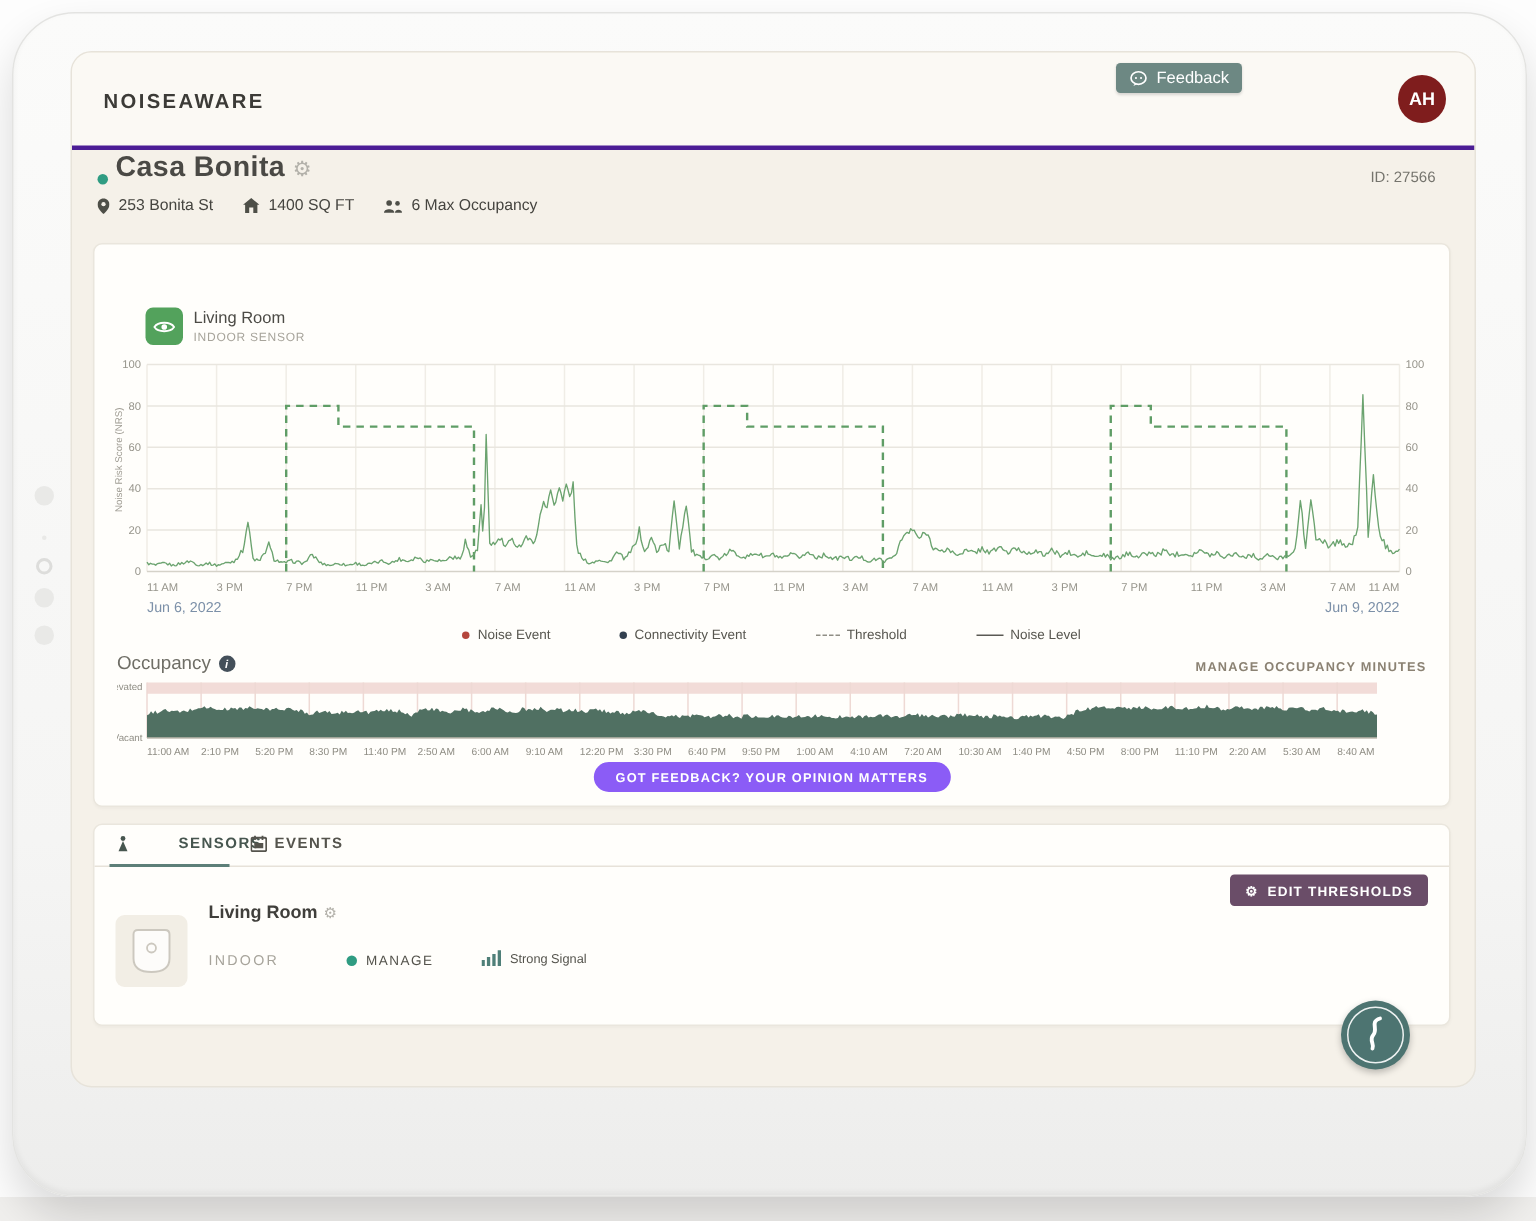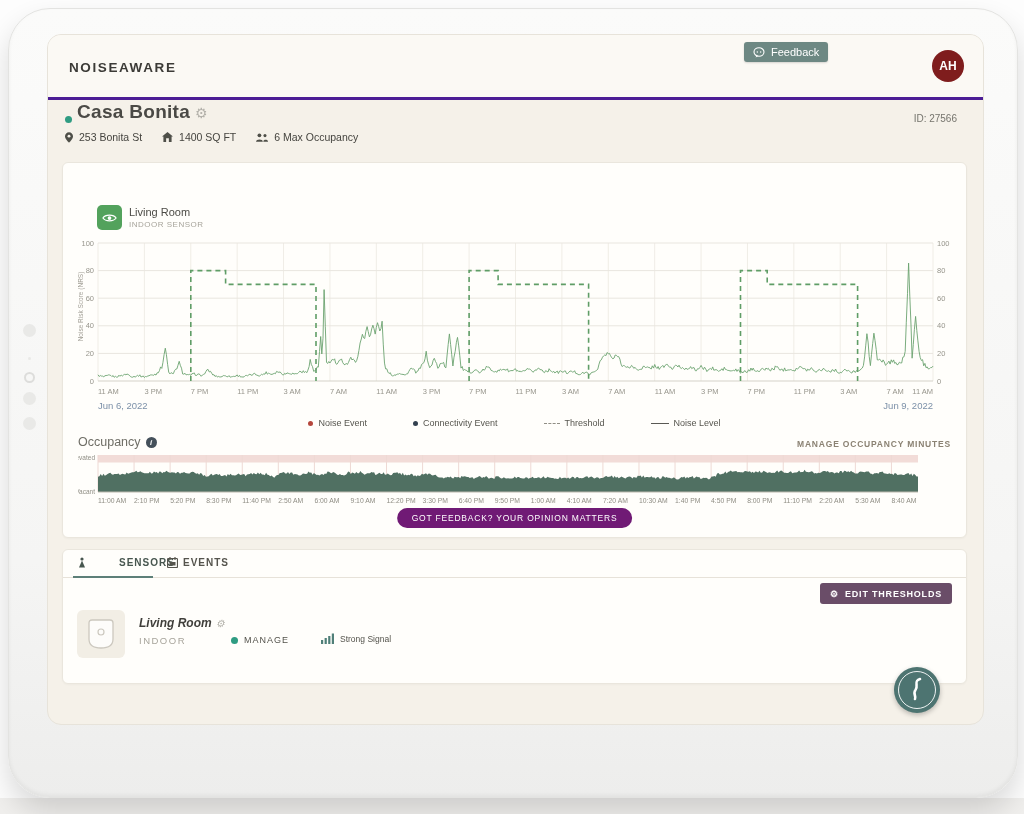--- a/index.html
+++ b/index.html
@@ -56,37 +56,37 @@
   .dot.red{background:#b5463c;}
   .dot.navy{background:#33404f;}
   .dashline{width:16px;border-top:1.5px dashed #908e85;}
   .solidline{width:18px;border-top:1.5px solid #5a5954;}
   
   .occ-title{position:absolute;left:15px;top:272px;font-size:12.5px;color:#6f6e66;display:flex;align-items:center;gap:5px;}
   .info-ic{width:11px;height:11px;border-radius:50%;background:#44505a;color:#fff;font-size:7.5px;font-weight:bold;
     display:flex;align-items:center;justify-content:center;font-style:italic;}
   .occ-manage{position:absolute;right:15px;top:276px;font-size:8.5px;font-weight:bold;letter-spacing:.8px;color:#8b8273;cursor:pointer;}
   #occ-chart{position:absolute;left:15px;top:289px;}
-  .pill{position:absolute;left:50%;top:345px;transform:translateX(-50%);background:#701a75;color:#fff;
-    font-size:8.5px;font-weight:normal;letter-spacing:.8px;padding:5px 15px;border-radius:12px;white-space:nowrap;cursor:pointer;}
+  .pill{position:absolute;left:50%;top:345px;transform:translateX(-50%);background:#8b5cf6;color:#fff;
+    font-size:8.5px;font-weight:bold;letter-spacing:.8px;padding:5px 15px;border-radius:12px;white-space:nowrap;cursor:pointer;}
   
   .tabsrow{position:absolute;left:0;top:0;width:100%;height:27px;border-bottom:1px solid #e7e2d9;}
   .tab{position:absolute;top:7px;display:flex;align-items:center;gap:5px;font-size:10px;font-weight:bold;
     letter-spacing:1px;color:#55544d;cursor:pointer;}
   .tab.active{color:#47564f;}
   .tab1{left:14px;gap:32px;}
   .tab2{left:104px;align-items:center;}
   .tab-underline{position:absolute;left:10px;top:26px;width:80px;height:2px;background:#5d7f78;}
   .edit-btn{position:absolute;right:14px;top:33px;height:21px;background:#6a4d68;border-radius:3px;
     display:flex;align-items:center;gap:6px;padding:0 10px;cursor:pointer;}
   .edit-btn span{color:#fff;font-size:9px;font-weight:bold;letter-spacing:.8px;}
   .edit-gear{color:#fff;font-size:11px;}
   .thumb{position:absolute;left:14px;top:60px;width:48px;height:48px;background:#f2eee5;border-radius:6px;
     display:flex;align-items:center;justify-content:center;}
-  .sens-name{position:absolute;left:76px;top:66px;font-size:12px;font-weight:bold;color:#403f3b;font-style:italic;}
+  .sens-name{position:absolute;left:76px;top:51px;font-size:12px;font-weight:bold;color:#403f3b;}
   .sens-gear{color:#b3b1aa;font-size:10px;font-weight:normal;margin-left:4px;}
   .sens-type{position:absolute;left:76px;top:85px;font-size:9.5px;letter-spacing:1.5px;color:#a7a49b;}
   .sens-online{position:absolute;left:168px;top:85px;display:flex;align-items:center;gap:6px;
     font-size:9px;letter-spacing:1px;color:#54534c;}
   .online-dot{width:7px;height:7px;border-radius:50%;background:#2f9c82;}
   .sens-signal{position:absolute;left:258px;top:83px;display:flex;align-items:flex-end;gap:5px;
     font-size:8.5px;color:#54534c;}
   
   .fab{position:absolute;left:846px;top:632px;width:46px;height:46px;border-radius:50%;background:#4d7471;
     box-shadow:0 2px 5px rgba(0,0,0,.25);display:flex;align-items:center;justify-content:center;cursor:pointer;}

